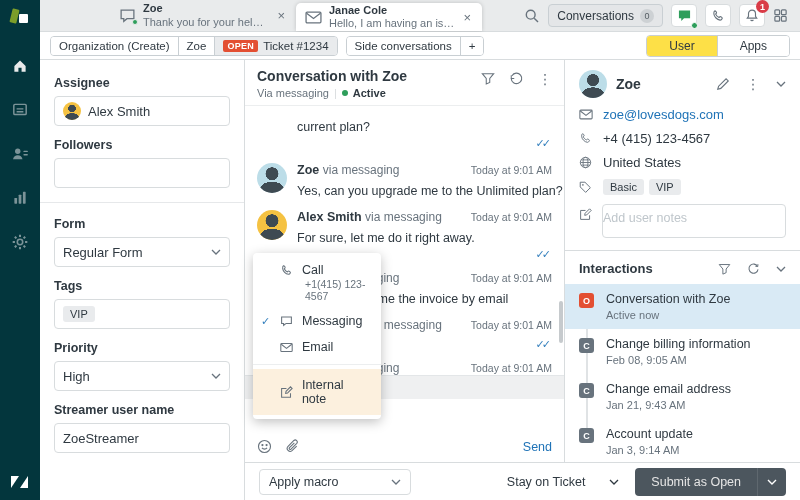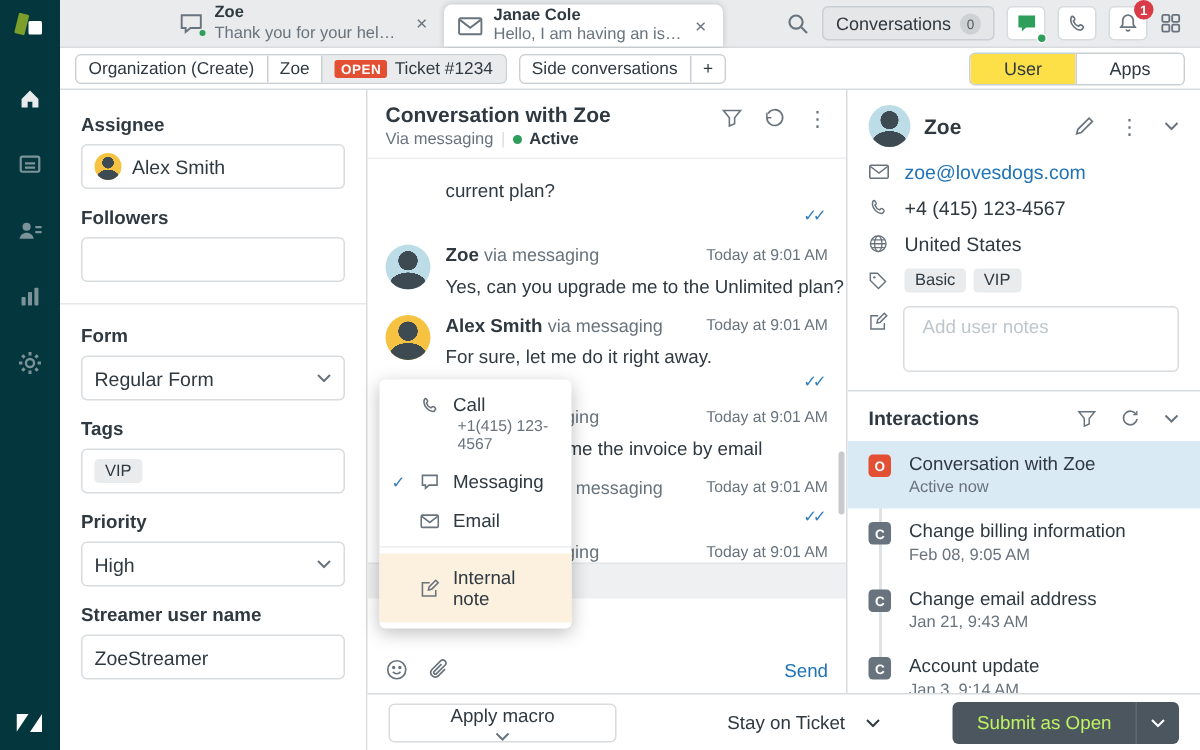--- a/index.html
+++ b/index.html
@@ -120,41 +120,41 @@
   .ucard { padding:10px 14px 12px; flex:none; }
   .uhead { display:flex; align-items:center; gap:9px; }
   .uav { width:28px; height:28px; border-radius:50%; background:#BCDDE8; overflow:hidden; position:relative; }
   .uname { font-weight:bold; font-size:14px; }
   .uicons { margin-left:auto; display:flex; align-items:center; gap:16px; color:#68737D; }
   .urow { display:flex; align-items:center; gap:10px; margin-top:9px; }
   .urow .ui { flex:none; width:14px; }
   .ulink { color:#1F73B7; cursor:pointer; }
   .utags { display:flex; gap:5px; }
   .unotes { display:flex; gap:10px; margin-top:9px; align-items:flex-start; }
-  .unotes textarea { flex:1; height:44px; border:1px solid #D8DCDE; border-radius:4px; resize:none; font:12.5px "Liberation Sans",sans-serif; padding:6px 12px; color:#2F3941; }
+  .unotes textarea { flex:1; height:34px; border:1px solid #D8DCDE; border-radius:4px; resize:none; font:12.5px "Liberation Sans",sans-serif; padding:6px 0; color:#2F3941; }
   .unotes textarea::placeholder { color:#BFC6CB; }
 
   .int { border-top:1px solid #D8DCDE; flex:1; min-height:0; position:relative; }
   .int-h { display:flex; align-items:center; padding:10px 14px 6px; }
   .int-title { font-weight:bold; font-size:13px; }
   .int-icons { margin-left:auto; display:flex; align-items:center; gap:16px; color:#68737D; }
   .int-list { position:relative; margin-top:2px; }
   .tl-line { position:absolute; left:21px; top:20px; bottom:34px; width:2px; background:#E0E3E5; }
   .irow { position:relative; display:flex; gap:12px; padding:8px 14px; cursor:pointer; }
   .irow.active { background:#D9EAF5; }
   .ibadge { width:15px; height:15px; border-radius:3px; background:#68737D; color:#fff; font-size:9px; font-weight:bold; display:flex; align-items:center; justify-content:center; z-index:1; flex:none; margin-top:1px; }
   .ibadge.open { background:#E34F32; }
   .ititle { font-size:12.5px; }
   .isub { font-size:11px; color:#68737D; margin-top:3px; }
 
   
   .actionbar { height:38px; flex:none; border-top:1px solid #D8DCDE; display:flex; align-items:center; padding:0 14px; background:#fff; }
-  .macro { width:152px; height:26px; border:1px solid #D8DCDE; border-radius:4px; display:flex; align-items:center; justify-content:space-between; padding:0 9px; font-size:12.5px; cursor:pointer;flex-direction:column; }
-  .stay { margin-left:auto; display:flex; align-items:center; gap:14px; font-size:12.5px; cursor:pointer; margin-right:16px; }
-  .submit { display:flex; border-radius:4px; overflow:hidden; background:#4C565E; color:#bef264; cursor:pointer;margin-left:32px; }
+  .macro { width:152px; height:26px; border:1px solid #D8DCDE; border-radius:4px; display:flex; align-items:center; justify-content:space-between; padding:0 9px; font-size:12.5px; cursor:pointer; }
+  .stay { margin-left:auto; display:flex; align-items:center; gap:24px; font-size:12.5px; cursor:pointer; margin-right:16px; }
+  .submit { display:flex; border-radius:4px; overflow:hidden; background:#4C565E; color:#e5e5e5; cursor:pointer; }
   .submit .slbl { padding:7px 16px; font-size:12.5px; }
   .submit .scar { display:flex; align-items:center; padding:0 9px; border-left:1px solid #5F686F; }
 </style>
 </head>
 <body>
 
 <div class="app">
 
   <nav class="rail">
     <div class="logo">

